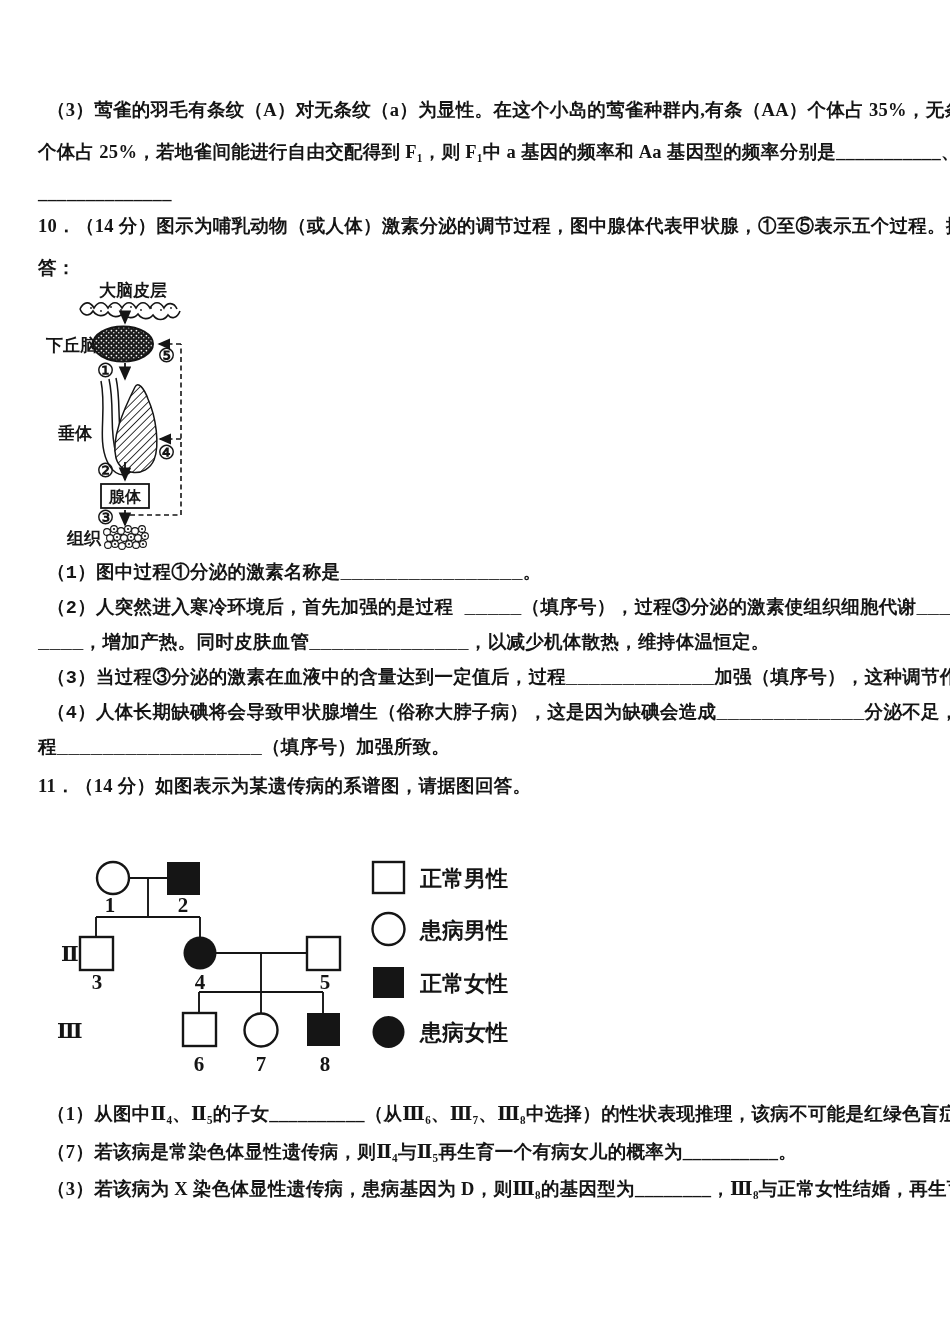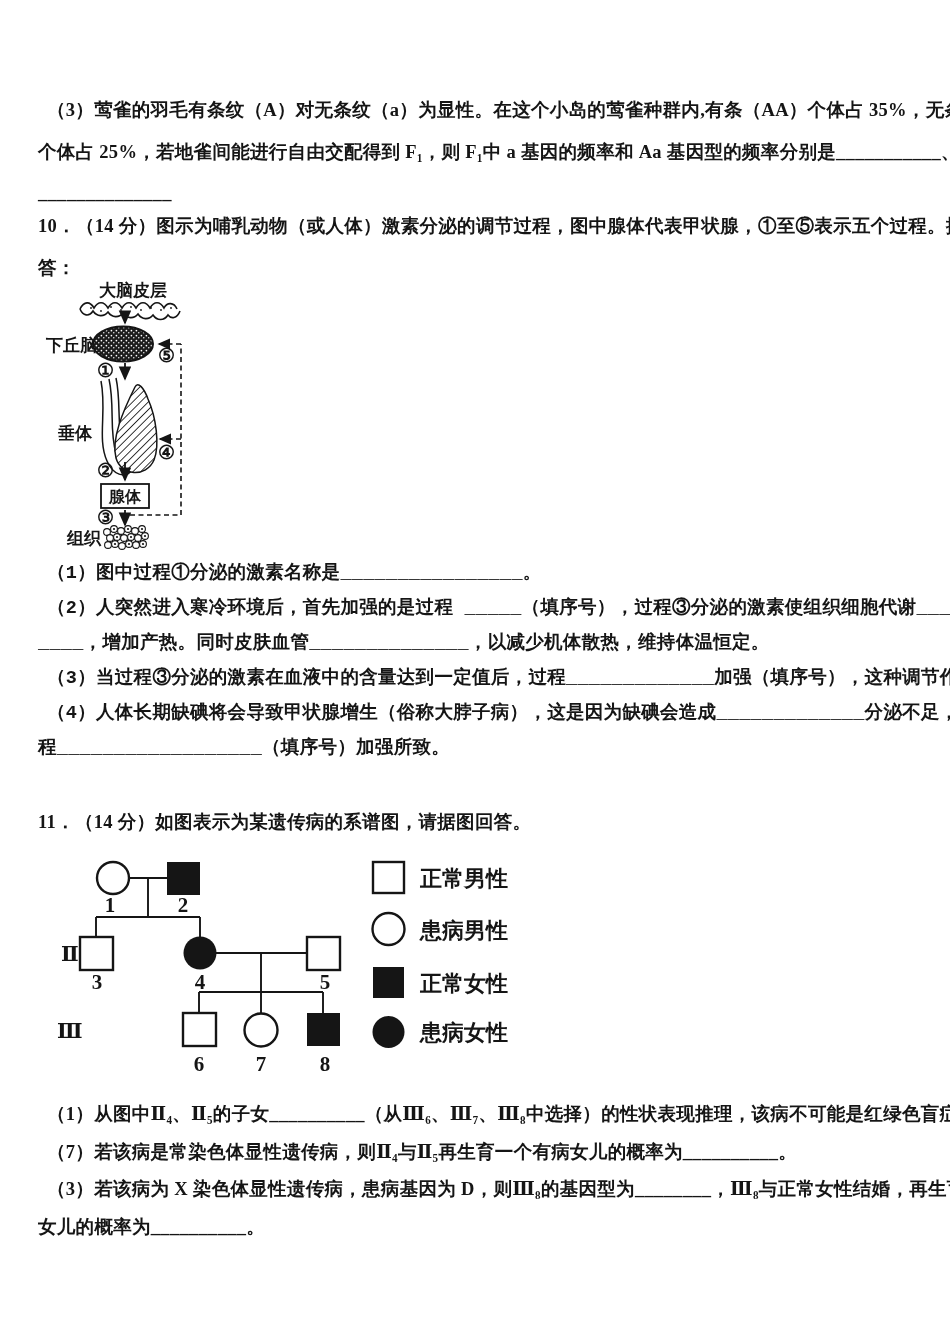--- a/index.html
+++ b/index.html
@@ -138,21 +138,21 @@
 
   <section class="block lh35" style="top:556px;">
     <div class="line indent">（1）图中过程①分泌的激素名称是________________。</div>
     <div class="line indent">（2）人突然进入寒冷环境后，首先加强的是过程 _____（填序号），过程③分泌的激素使组织细胞代谢__________</div>
     <div class="line">____，增加产热。同时皮肤血管______________，以减少机体散热，维持体温恒定。</div>
     <div class="line indent">（3）当过程③分泌的激素在血液中的含量达到一定值后，过程_____________加强（填序号），这种调节作用在生理</div>
     <div class="line indent">（4）人体长期缺碘将会导致甲状腺增生（俗称大脖子病），这是因为缺碘会造成_____________分泌不足，导致过</div>
     <div class="line">程__________________（填序号）加强所致。</div>
   </section>
 
-  <section class="block lh36" style="top:804px;">
+  <section class="block lh36" style="top:768px;">
     <div class="line">11．（14 分）如图表示为某遗传病的系谱图，请据图回答。</div>
   </section>
 
   <svg class="pedigree-svg" width="540" height="228" viewBox="0 0 540 228">
     <g stroke="#151515" stroke-width="1.9">
       <line x1="74" y1="22" x2="112" y2="22"></line>
       <line x1="93" y1="22" x2="93" y2="61"></line>
       <line x1="41" y1="61" x2="145" y2="61"></line>
       <line x1="41" y1="61" x2="41" y2="81"></line>
       <line x1="145" y1="61" x2="145" y2="81"></line>
@@ -195,16 +195,15 @@
       <text x="365" y="135" font-size="22">正常女性</text>
       <circle cx="333.5" cy="176" r="16" fill="#151515"></circle>
       <text x="365" y="184" font-size="22">患病女性</text>
     </g>
   </svg>
 
   <section class="block lh37" style="top:1096px;">
     <div class="line indent">（1）从图中Ⅱ₄、Ⅱ₅的子女__________（从Ⅲ₆、Ⅲ₇、Ⅲ₈中选择）的性状表现推理，该病不可能是红绿色盲症。</div>
     <div class="line indent">（7）若该病是常染色体显性遗传病，则Ⅱ₄与Ⅱ₅再生育一个有病女儿的概率为__________。</div>
     <div class="line indent">（3）若该病为 X 染色体显性遗传病，患病基因为 D，则Ⅲ₈的基因型为________，Ⅲ₈与正常女性结婚，再生育正常</div>
-    <div class="line">女儿的概率为__________。</div>
   </section>
 
 </div>
 
 </body></html>

